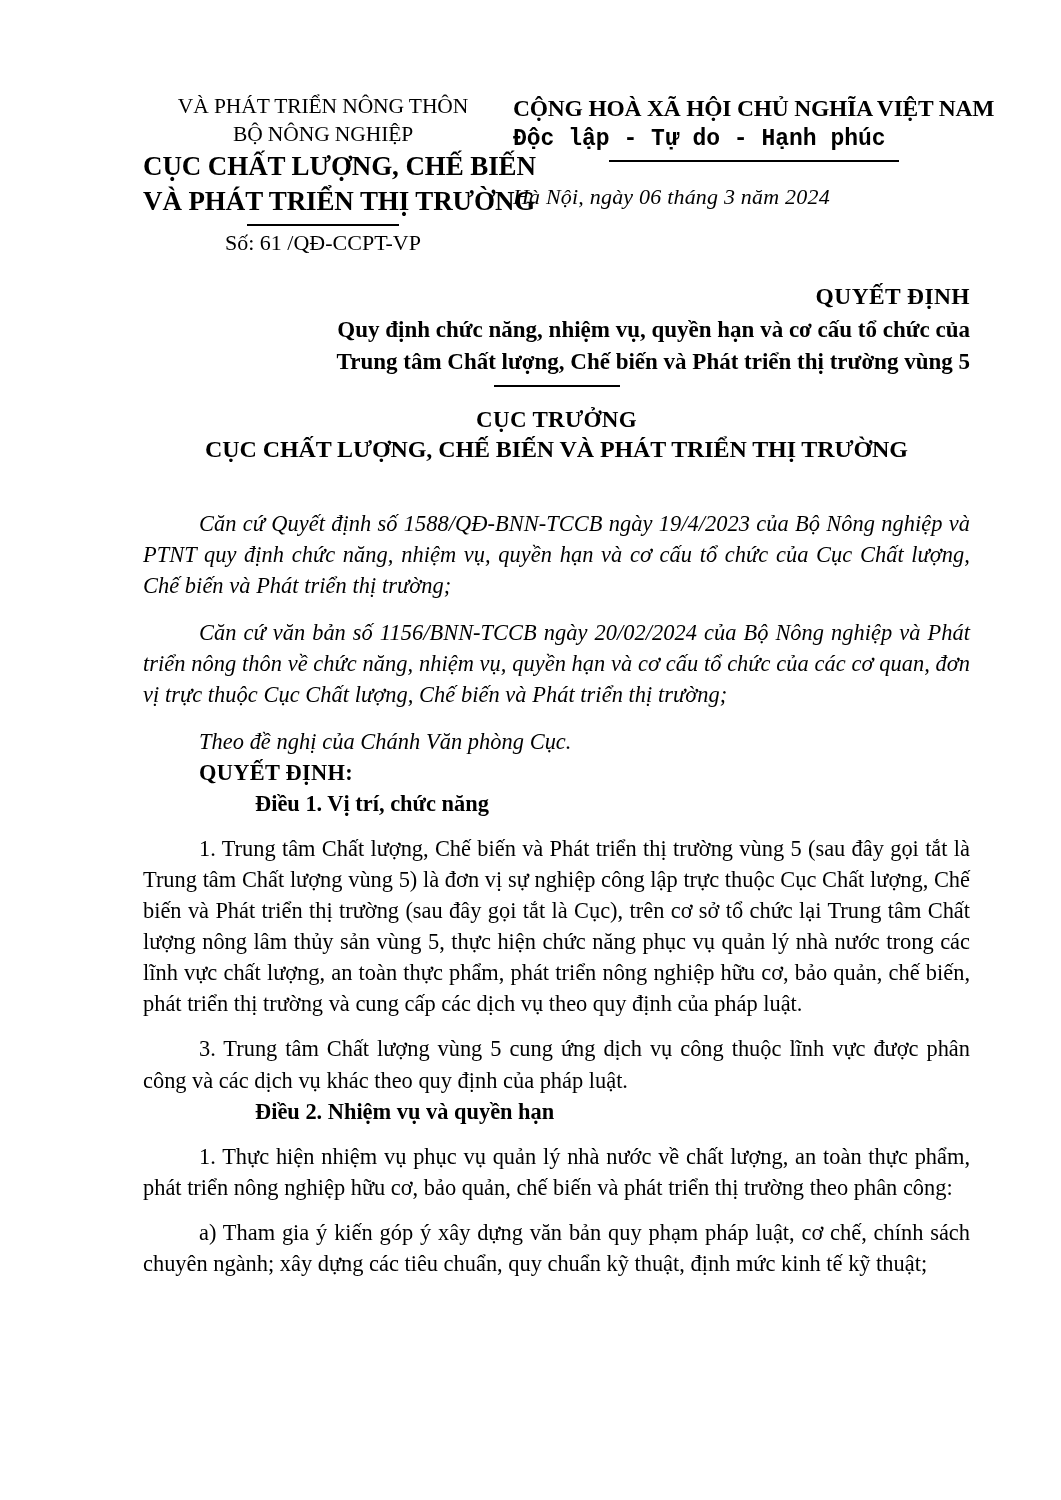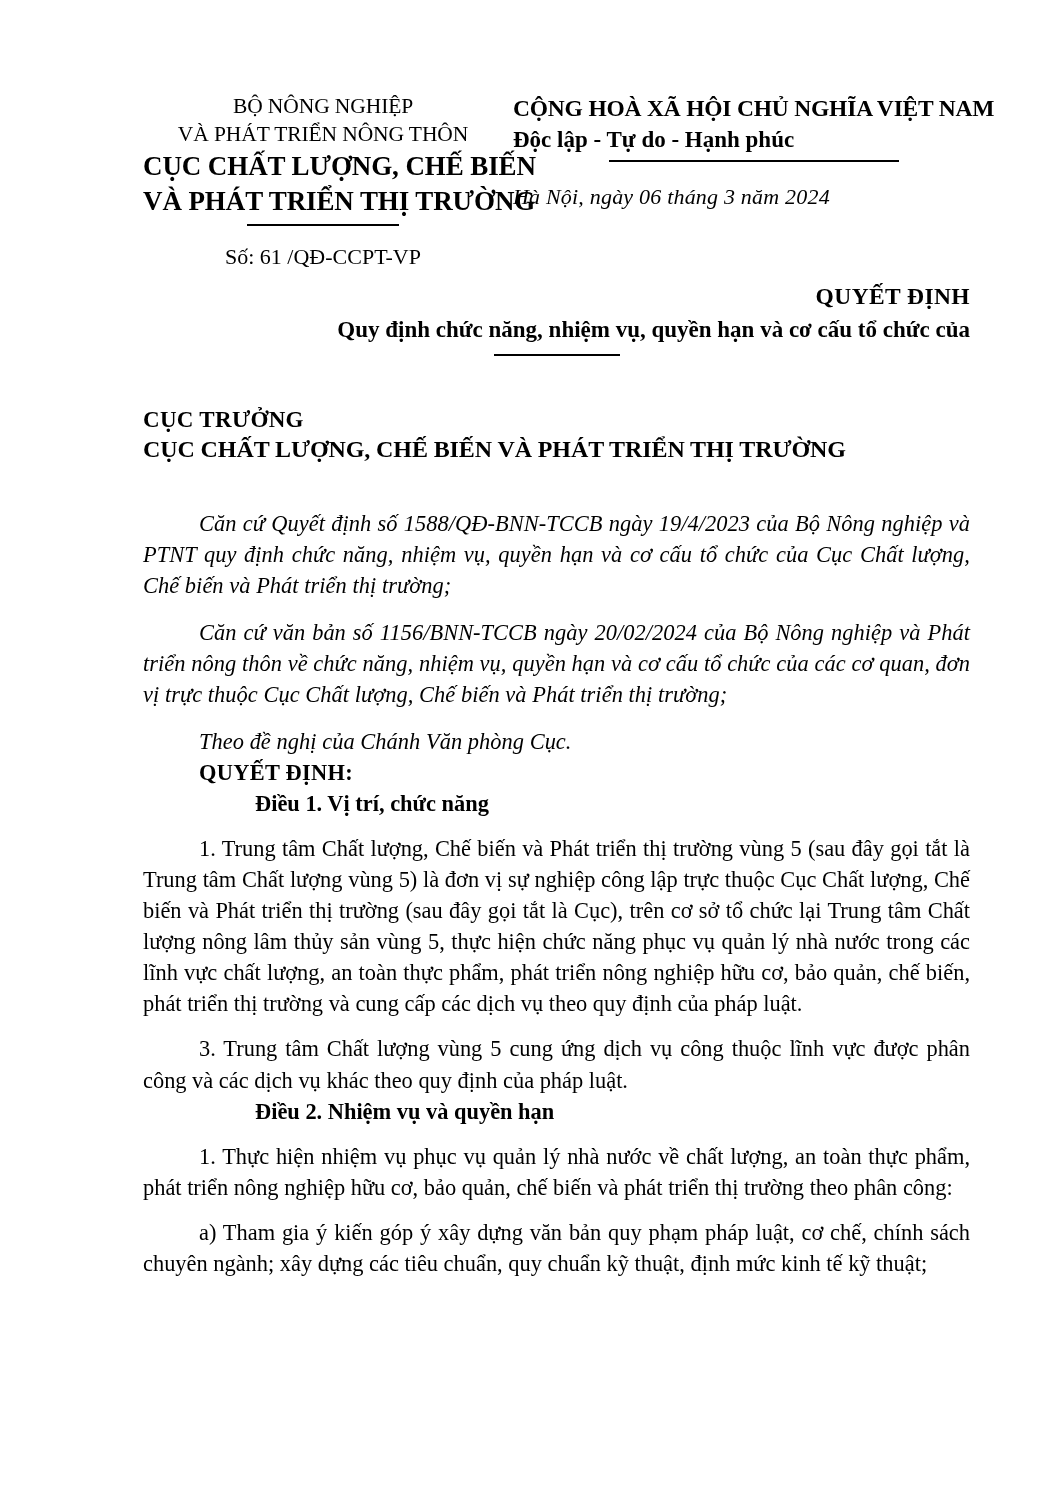--- a/index.html
+++ b/index.html
@@ -51,39 +51,40 @@
     font-weight: bold;
     font-size: 27px;
   }
   .rule-short {
     width: 152px;
     height: 2px;
     background: #000;
     margin: 5px auto 0 auto;
   }
   .doc-number {
-    margin-top: 18px;
+    margin-top: 4px;
     font-size: 22px;
     text-align: center;
     white-space: nowrap;
   }
 
   .nation-line {
     font-weight: bold;
     font-size: 23.5px;
     line-height: 1.28;
     letter-spacing: -0.2px;
     white-space: nowrap;
   }
   .motto-line {
     font-weight: bold;
     font-size: 23px;
     line-height: 1.30;
     margin-top: 2px;
     white-space: nowrap;
+    font-family: Liberation Mono, monospace;
   }
   .rule-motto {
     width: 290px;
     height: 2px;
     background: #000;
     margin: 5px auto 0 auto;
   }
   .place-date {
     margin-top: 22px;
     font-style: italic;
@@ -116,20 +117,21 @@
     height: 2px;
     background: #000;
     margin: 8px auto 0 auto;
   }
 
   .authority-block {
     position: absolute;
     top: 407px;
     left: 143px;
     right: 91px;
+    text-align: center;
   }
   .authority-line1 {
     font-weight: bold;
     font-size: 23px;
     letter-spacing: 0.3px;
   }
   .authority-line2 {
     font-weight: bold;
     font-size: 24px;
     margin-top: 3px;
@@ -180,40 +182,41 @@
   }
 </style>
 </head>
 <body>
 
 <div class="page">
 
   <div class="doc-header">
 
     <div class="header-left">
+      <div class="org-line">VÀ PHÁT TRIỂN NÔNG THÔN</div>
       <div class="org-line">BỘ NÔNG NGHIỆP</div>
-      <div class="org-line">VÀ PHÁT TRIỂN NÔNG THÔN</div>
       <div class="org-line bold">CỤC CHẤT LƯỢNG, CHẾ BIẾN</div>
       <div class="org-line bold">VÀ PHÁT TRIỂN THỊ TRƯỜNG</div>
       <div class="rule-short"></div>
       <div class="doc-number">Số: 61  /QĐ-CCPT-VP</div>
     </div>
 
     <div class="header-right">
       <div class="nation-line">CỘNG HOÀ XÃ HỘI CHỦ NGHĨA VIỆT NAM</div>
       <div class="motto-line">Độc lập - Tự do - Hạnh phúc</div>
       <div class="rule-motto"></div>
       <div class="place-date">Hà Nội, ngày  06  tháng  3    năm 2024</div>
     </div>
 
   </div>
 
   <div class="title-block">
     <div class="decision-word">QUYẾT ĐỊNH</div>
     <div class="subject-line">Quy định chức năng, nhiệm vụ, quyền hạn và cơ cấu tổ chức của</div>
+    <div class="subject-line" style="margin-top:0">Trung tâm Chất lượng, Chế biến và Phát triển thị trường vùng 5</div>
     <div class="rule-title"></div>
   </div>
 
   <div class="authority-block">
     <div class="authority-line1">CỤC TRƯỞNG</div>
     <div class="authority-line2">CỤC CHẤT LƯỢNG, CHẾ BIẾN VÀ PHÁT TRIỂN THỊ TRƯỜNG</div>
   </div>
 
   <div class="body-block">
 

